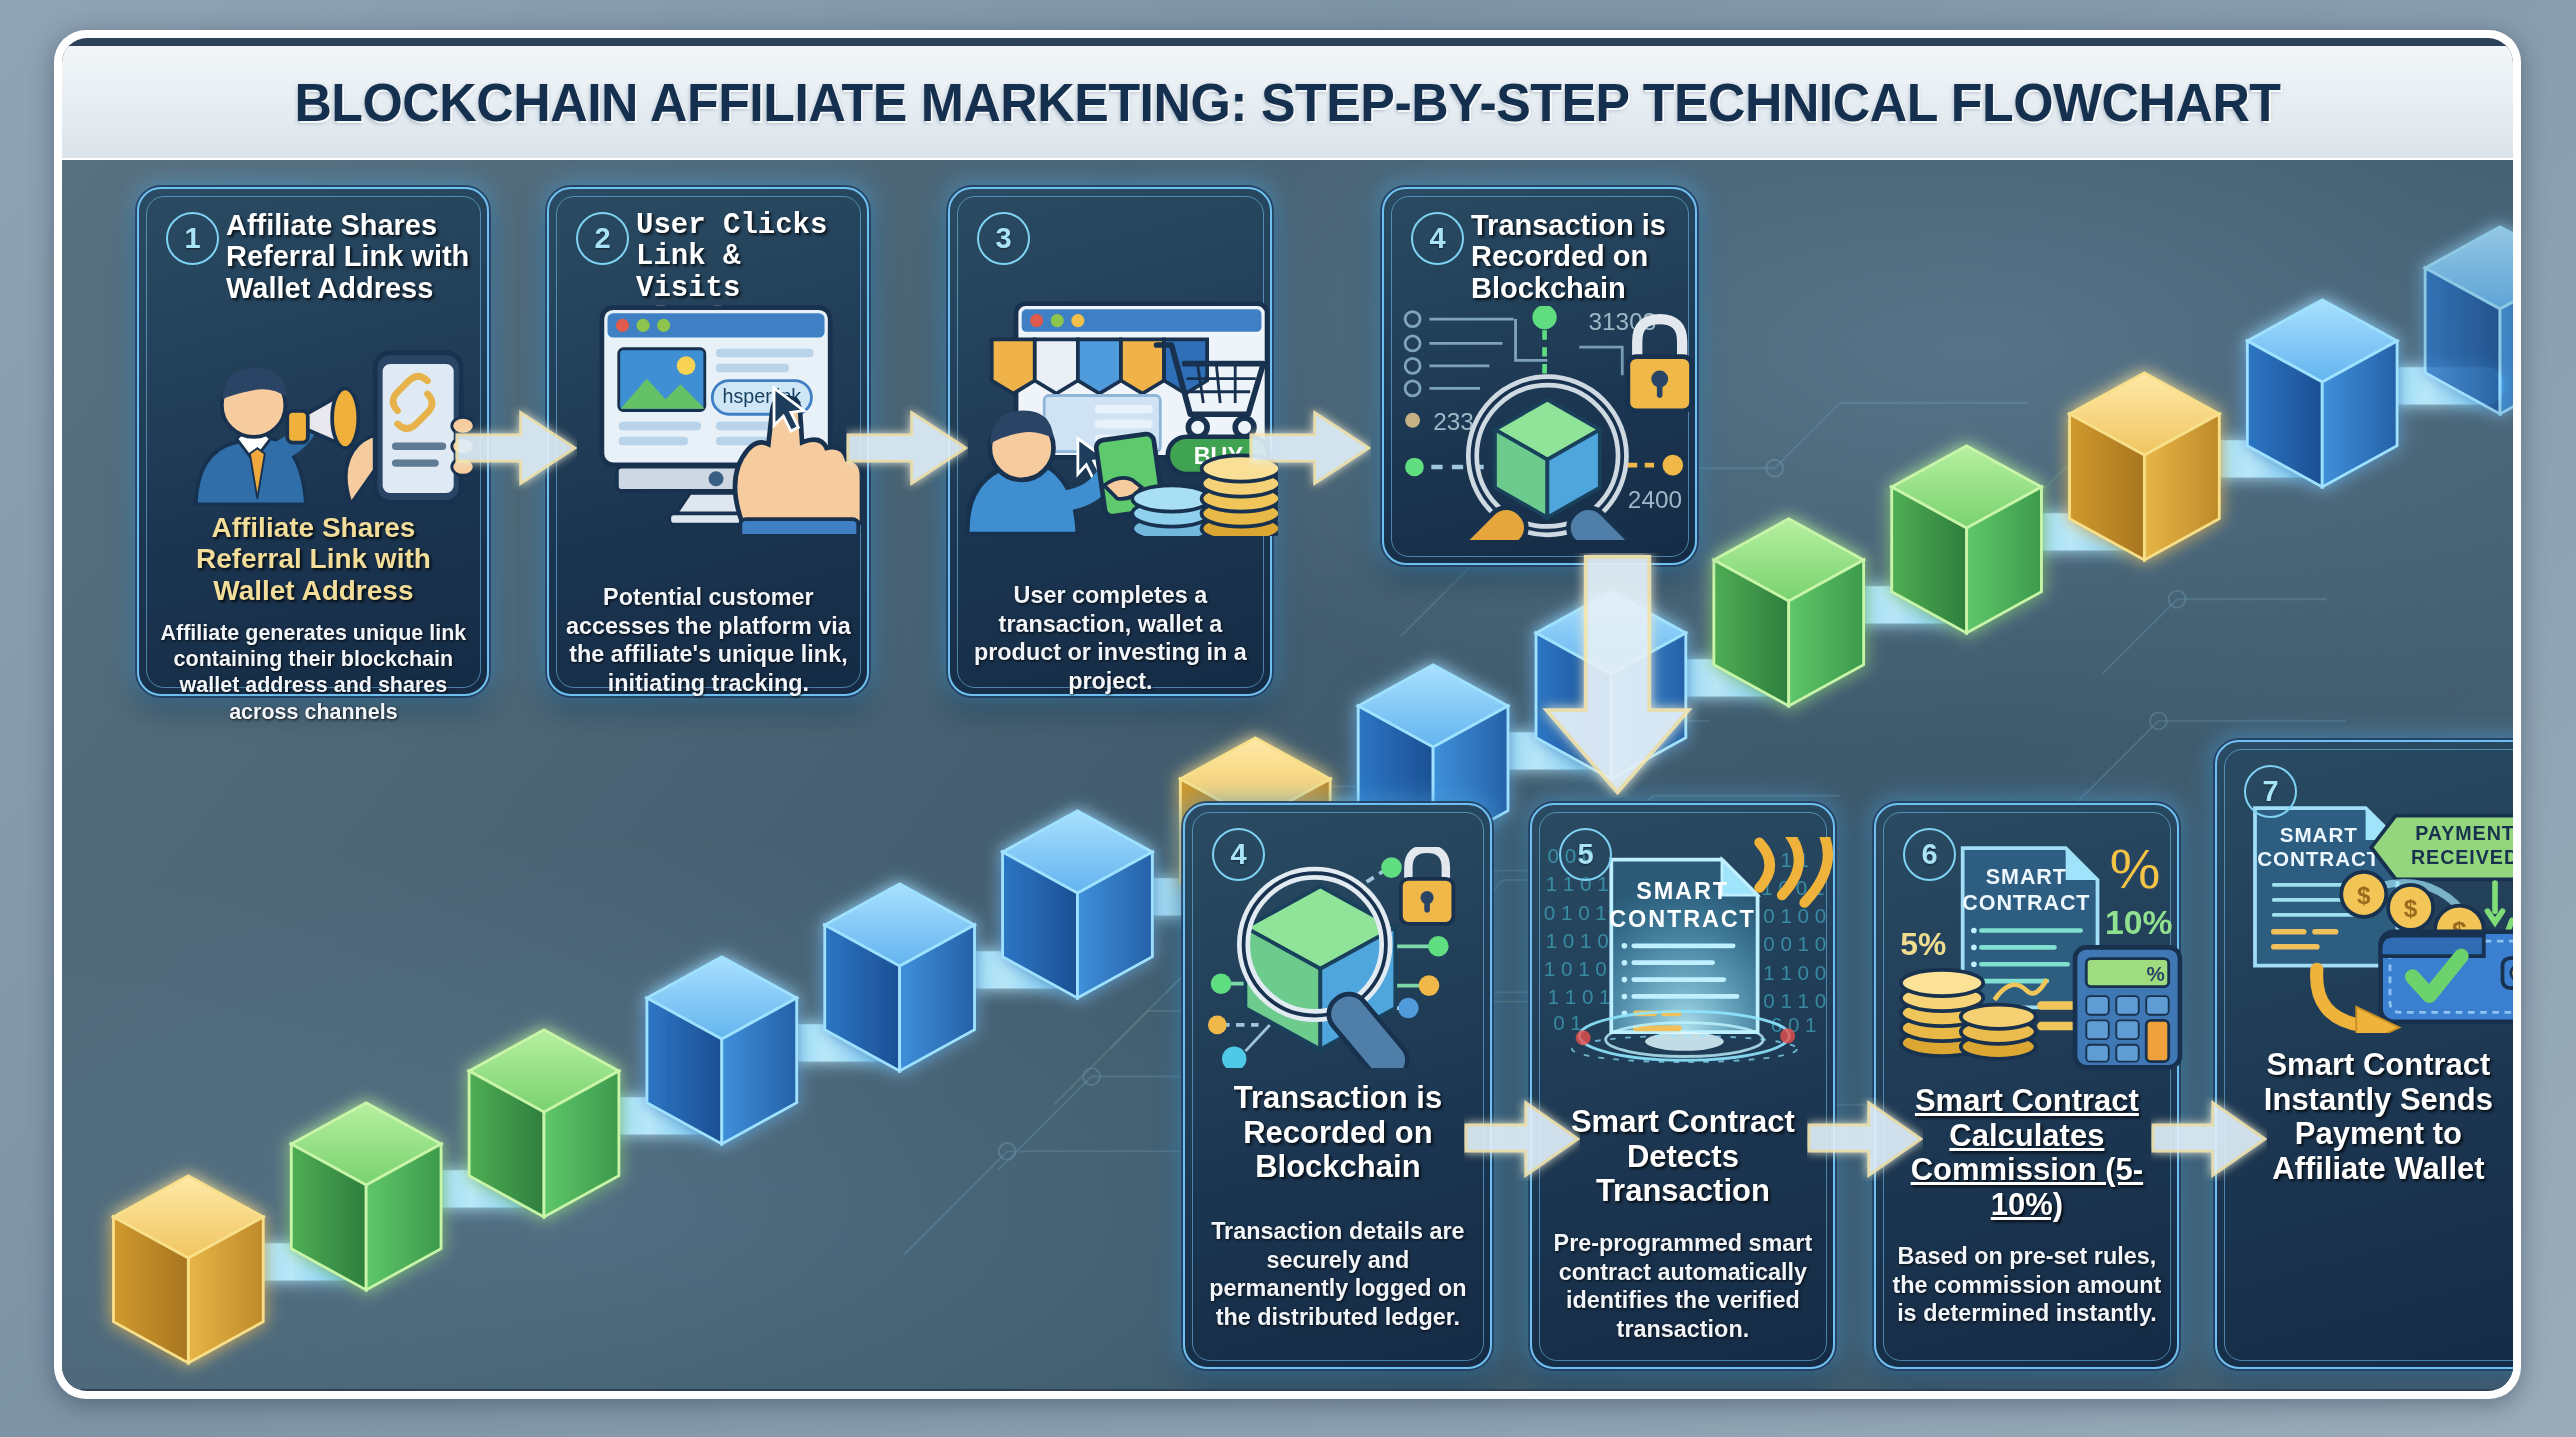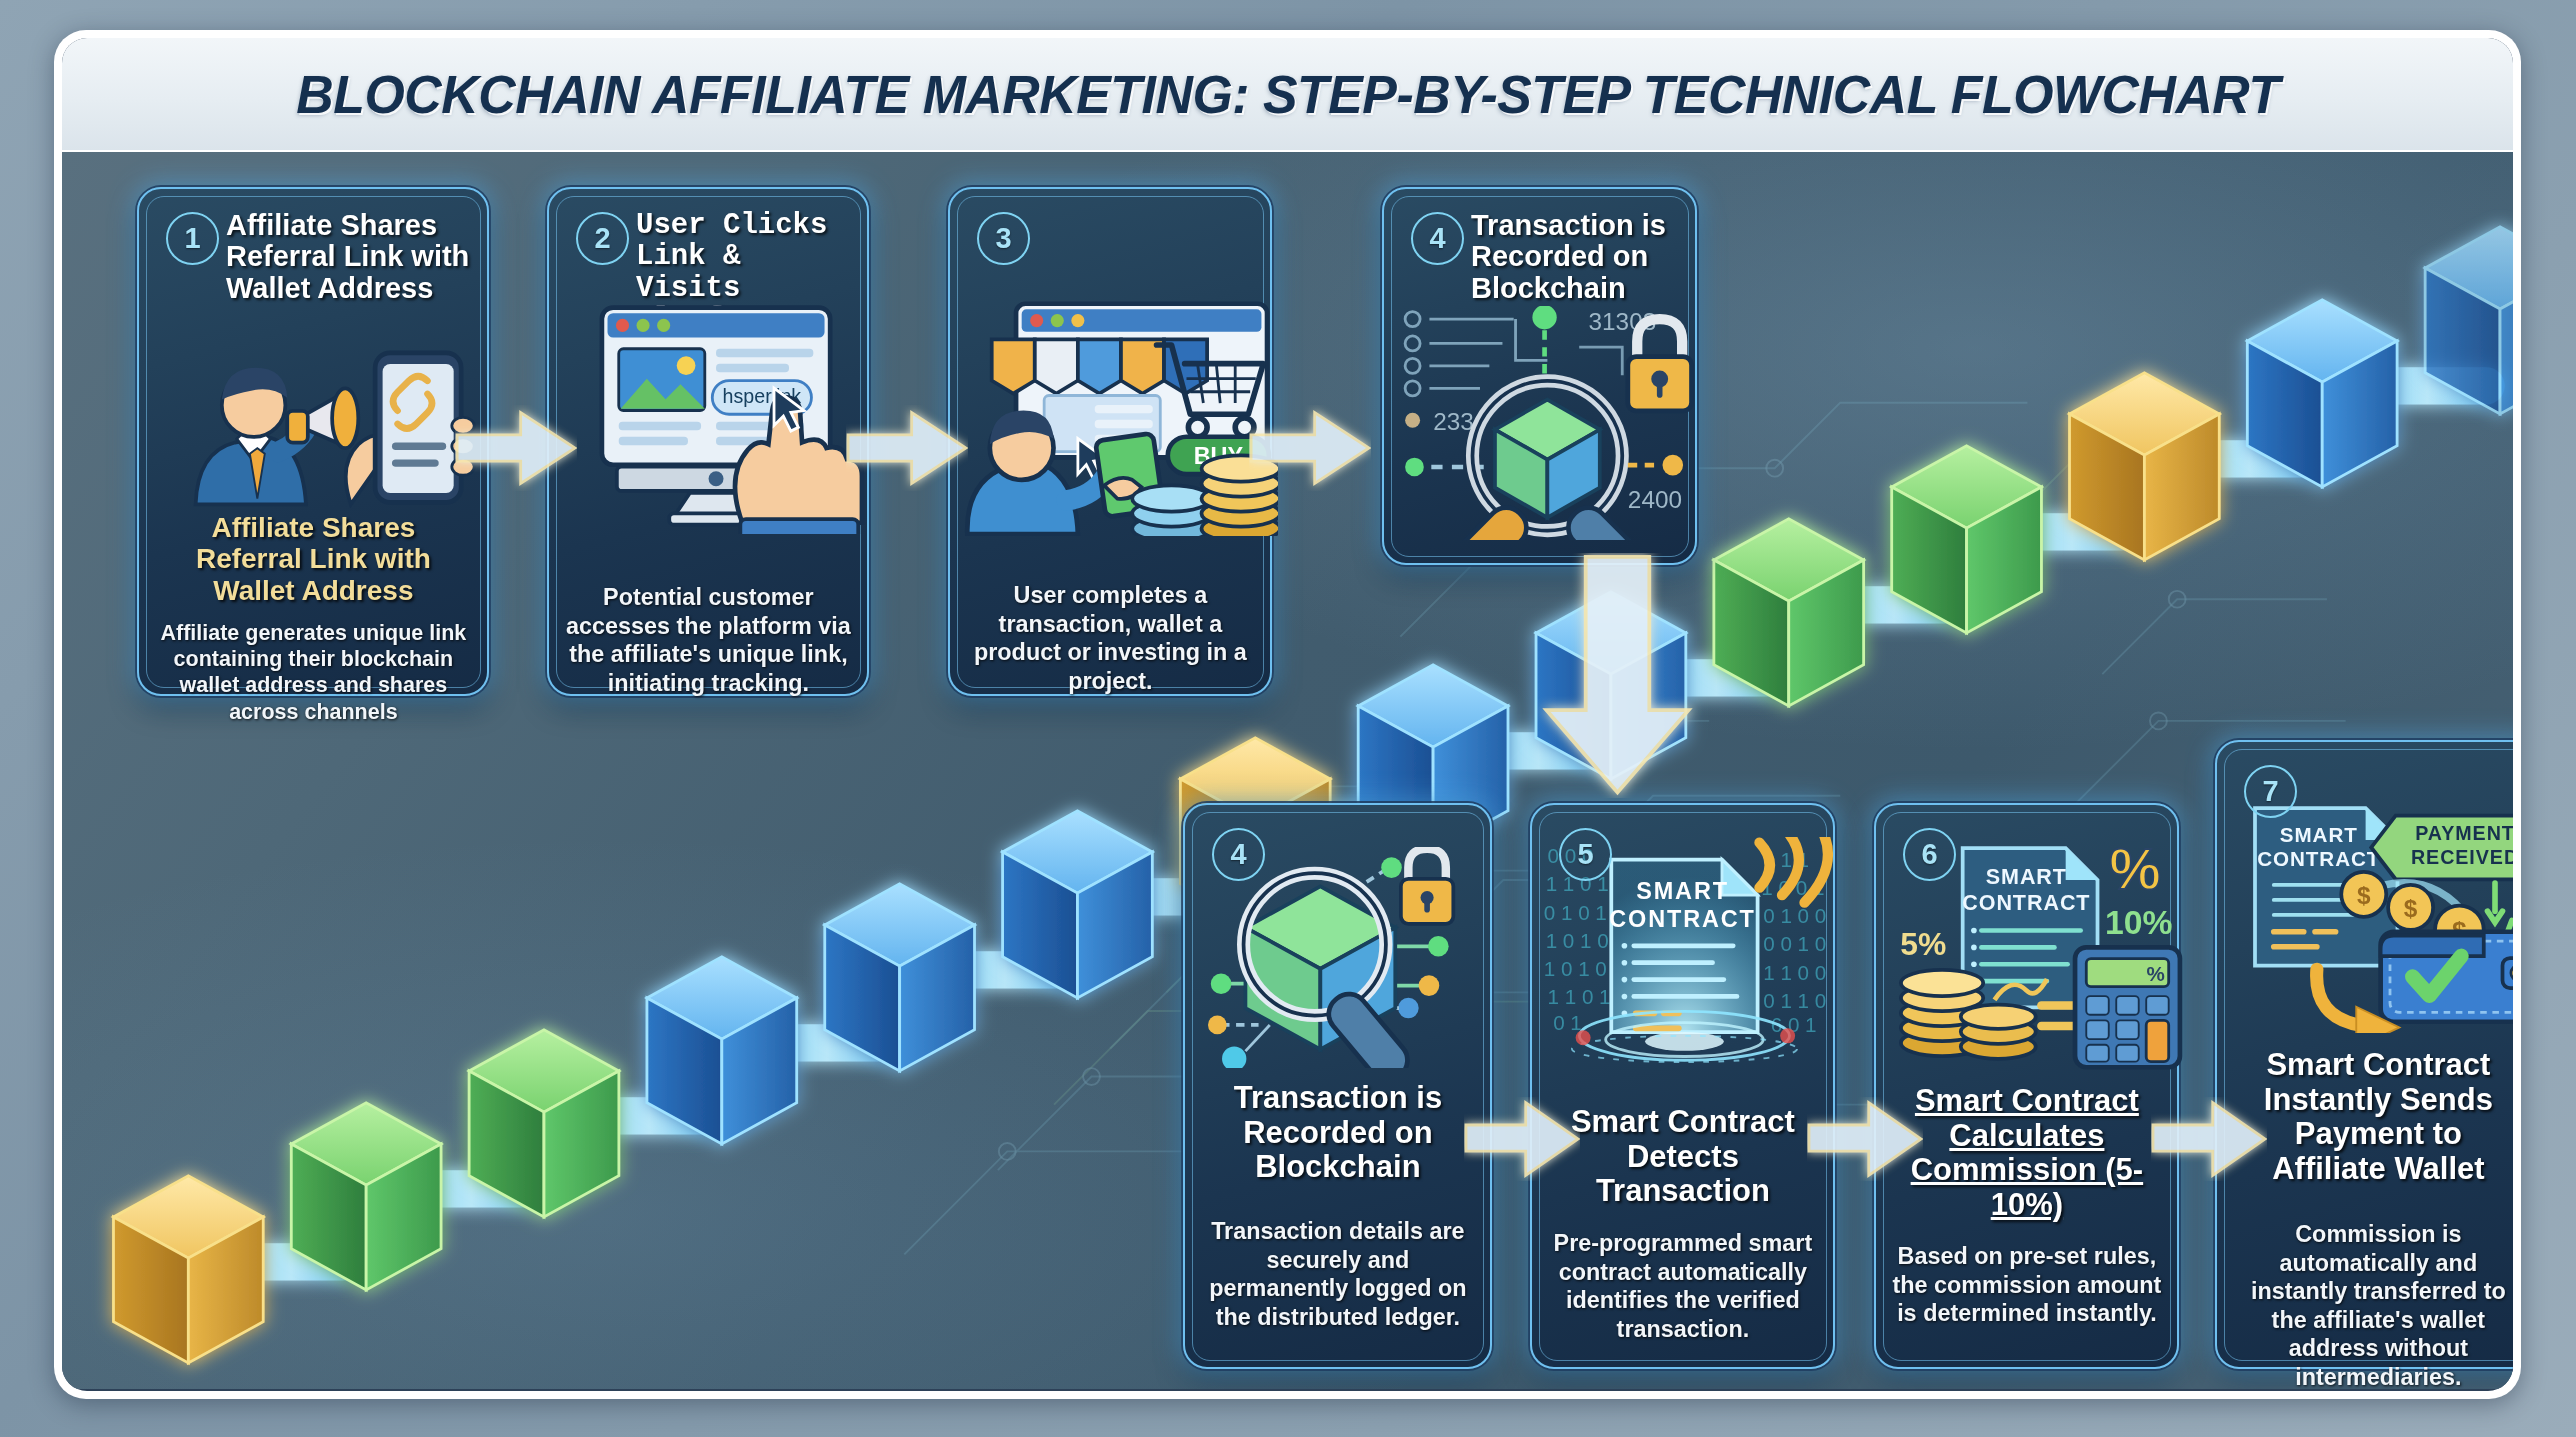--- a/index.html
+++ b/index.html
@@ -15,25 +15,24 @@
     border-radius:32px;
     background:#fff;
     box-shadow:0 5.6px 24px rgba(20,35,55,.38);
     overflow:hidden;
   }
   .frame-inner{
     position:absolute;inset:8.4px;border-radius:25px;overflow:hidden;background:#2d4158;
   }
   
   .titlebar{
-    position:absolute;left:0;top:0;width:100%;height:112px;
+    position:absolute;left:0;top:8px;width:100%;height:112px;
     background:linear-gradient(180deg,#f2f6f9 0%,#e6edf2 55%,#dbe4eb 100%);
     display:flex;align-items:center;justify-content:center;z-index:60;
     border-bottom:2.8px solid #ffffff;
-    font-style:italic;
   }
   .title{
     font-size:54px;font-weight:bold;letter-spacing:-0.5px;color:#15304f;
     text-shadow:1.9px 1.9px 0 rgba(255,255,255,.85), 0 1.9px 4.7px rgba(30,55,85,.35);
     white-space:nowrap;transform:scaleX(.96);
   }
   
   .canvas{
     position:absolute;left:0;top:112px;width:100%;height:1239px;
     background:
@@ -743,20 +742,19 @@
             <rect x="176" y="158" width="140" height="76" rx="10" fill="none" stroke="#8fc4f0" stroke-width="3" stroke-dasharray="7 6"></rect>
             <path d="M166 166 q0 -14 14 -14 h96 v22 h-110z" fill="#2f6cb4" stroke="#17314e" stroke-width="4"></path>
             <path d="M200 196 l18 20 34 -42" fill="none" stroke="#6cd36c" stroke-width="16" stroke-linecap="round" stroke-linejoin="round"></path>
             <rect x="296" y="176" width="34" height="32" rx="8" fill="#3a7fd0" stroke="#17314e" stroke-width="4"></rect>
             <circle cx="313" cy="192" r="8" fill="#f2c556" stroke="#17314e" stroke-width="3"></circle>
 
             <path d="M98 188 q-4 52 48 60" fill="none" stroke="#efb33c" stroke-width="14" stroke-linecap="round"></path>
             <polygon points="140,228 186,250 140,272" fill="#efb33c" stroke="#c98e22" stroke-width="2"></polygon>
           </svg>
           <div class="cap" style="top:298px;font-size:31px;">Smart Contract Instantly Sends Payment to Affiliate Wallet</div>
-          <div class="desc" style="top:470px;font-size:23.4px;">Commission is automatically and instantly transferred to the affiliate's wallet address without intermediaries.</div>
         </div>
       </div>
 
     </div>
   </div>
 </div>
 
 
 </body></html>

